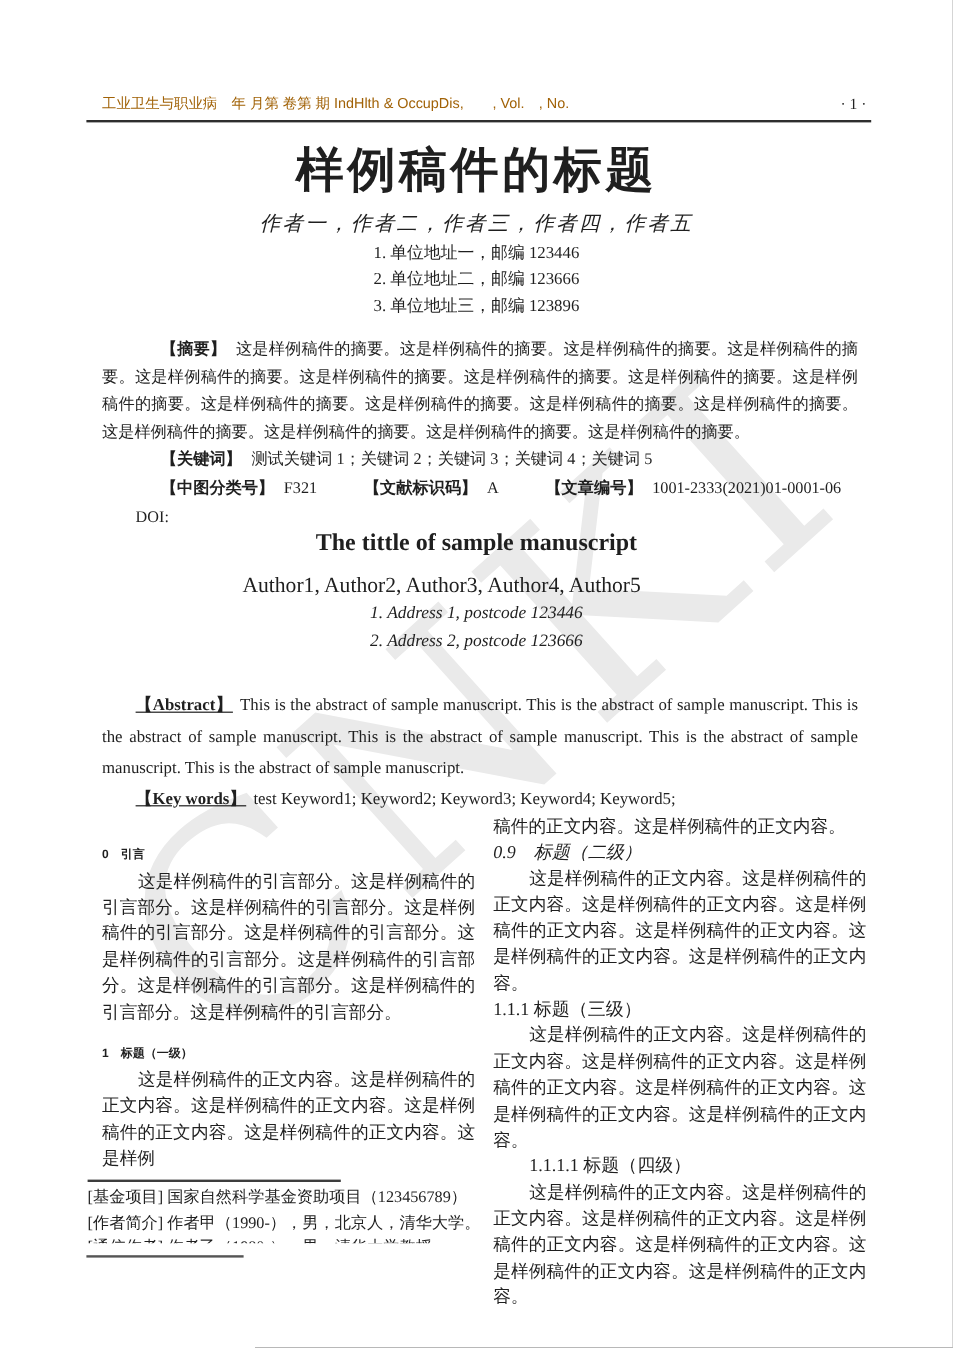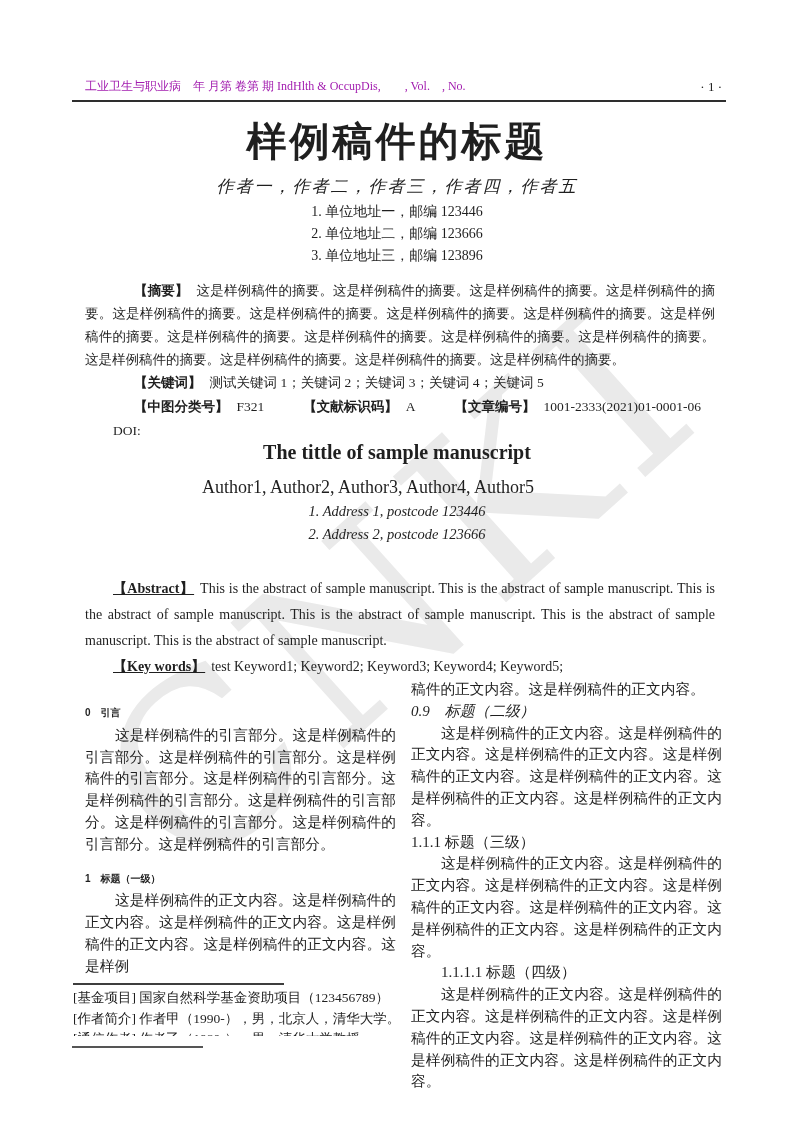--- a/index.html
+++ b/index.html
@@ -7,21 +7,21 @@
         overflow:hidden;font-family:"Liberation Serif","DejaVu Serif",serif;color:#1f1f1f;}
   .watermark{position:absolute;left:40px;top:270px;width:720px;height:640px;
         display:flex;align-items:center;justify-content:center;
         transform:rotate(-42deg);font-family:"DejaVu Serif",serif;
         font-size:232px;letter-spacing:14px;color:#eaeaea;z-index:0;white-space:nowrap;}
   .content{position:absolute;left:0;top:0;width:794px;height:1123px;z-index:1;}
 
   .header{position:absolute;left:72px;top:78px;width:650px;
         display:flex;justify-content:space-between;align-items:flex-end;
         border-bottom:2px solid #2e2e2e;padding:0 2px 5px 2px;}
-  .header-left{font-family:Liberation Serif, serif;font-size:12px;color:#a21caf;padding-left:11px;}
+  .header-left{font-family:Liberation Sans, sans-serif;font-size:12px;color:#a16207;padding-left:11px;}
   .header-page{font-size:13px;color:#222;padding-right:2px;}
 
   .title-cn{position:absolute;left:0;top:114px;width:794px;text-align:center;
         font-size:40px;font-weight:bold;letter-spacing:3px;margin:0;}
   .authors-cn{position:absolute;left:0;top:175px;width:794px;text-align:center;
         font-size:17px;font-style:italic;letter-spacing:2px;}
   .addrs-cn{position:absolute;left:0;top:201px;width:794px;text-align:center;
         font-size:14px;line-height:22px;}
 
   .abs-block-cn{position:absolute;left:85px;top:279px;width:630px;

